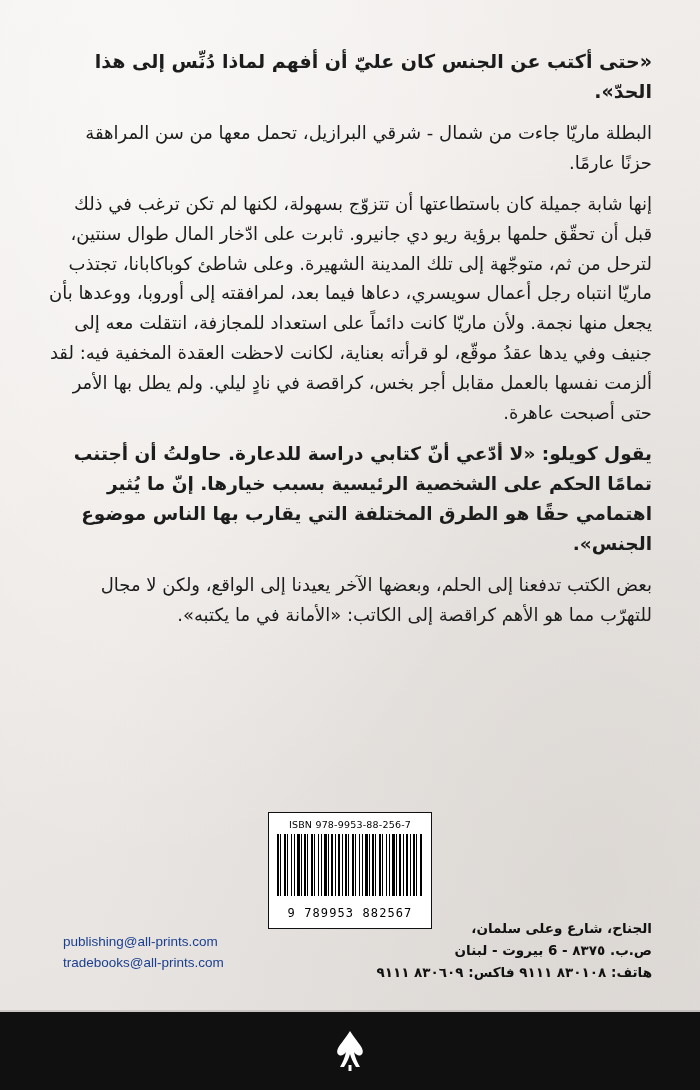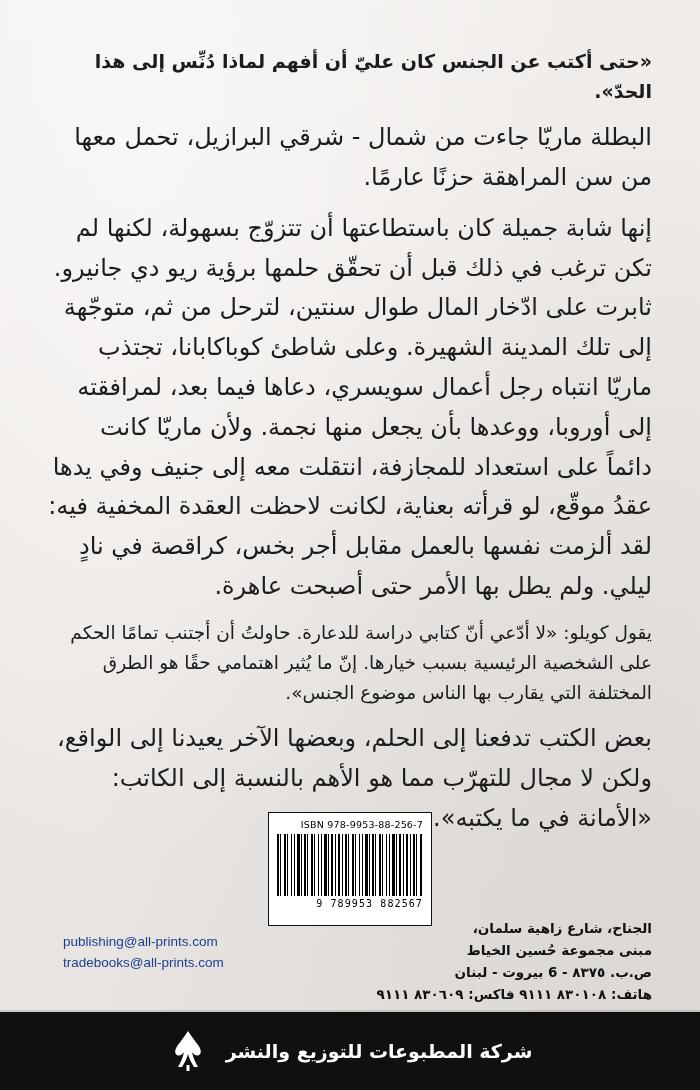--- a/index.html
+++ b/index.html
@@ -44,51 +44,51 @@
 
   p {
     margin: 0 0 11px 0;
     color: #1c1c1c;
     font-size: 18.5px;
     line-height: 1.62;
     letter-spacing: 0;
   }
 
   p.bold {
-    font-weight: normal;
+    font-weight: bold;
   }
 
   p.quote-lead {
     font-weight: bold;
     font-size: 19px;
     line-height: 1.58;
     margin-bottom: 12px;
   }
 
   p.body {
-    font-size: 24px;
+    font-size: 18px;
     line-height: 1.66;
   }
 
   
   .barcode-wrap {
     position: absolute;
     top: 812px;
     left: 0;
     right: 0;
     display: flex;
     justify-content: center;
   }
   .barcode-box {
     background: #ffffff;
     border: 1px solid #111;
-    padding: 6px 8px 16px 8px;
+    padding: 6px 8px 8px 8px;
     width: 164px;
     box-sizing: border-box;
-    text-align: right;
+    text-align: center;
   }
   .isbn-text {
     font-family: "DejaVu Sans", sans-serif;
     font-size: 9.5px;
     letter-spacing: 0.2px;
     color: #000;
     direction: ltr;
     margin-bottom: 4px;
     white-space: nowrap;
   }
@@ -103,25 +103,25 @@
       #000 3.2px, #000 4.2px,
       #fff 4.2px, #fff 6.6px,
       #000 6.6px, #000 9.0px,
       #fff 9.0px, #fff 10.2px,
       #000 10.2px, #000 11.2px,
       #fff 11.2px, #fff 13.6px
     );
   }
   .barcode-digits {
     font-family: "DejaVu Sans Mono", monospace;
-    font-size: 10px;
+    font-size: 12px;
     letter-spacing: 1.1px;
     color: #000;
     direction: ltr;
-    margin-top: 2px;
+    margin-top: 10px;
   }
 
   
   .contact-left {
     position: absolute;
     left: 48px;
     top: 932px;
     direction: ltr;
     text-align: left;
   }
@@ -187,47 +187,45 @@
 <body>
 
 <div class="page">
   <div class="sheen"></div>
 
   <div class="content">
     <p class="quote-lead">«حتى أكتب عن الجنس كان عليّ أن أفهم لماذا دُنِّس إلى هذا الحدّ».</p>
     <p class="body">البطلة ماريّا جاءت من شمال - شرقي البرازيل، تحمل معها من سن المراهقة حزنًا عارمًا.</p>
     <p class="body">إنها شابة جميلة كان باستطاعتها أن تتزوّج بسهولة، لكنها لم تكن ترغب في ذلك قبل أن تحقّق حلمها برؤية ريو دي جانيرو. ثابرت على ادّخار المال طوال سنتين، لترحل من ثم، متوجّهة إلى تلك المدينة الشهيرة. وعلى شاطئ كوباكابانا، تجتذب ماريّا انتباه رجل أعمال سويسري، دعاها فيما بعد، لمرافقته إلى أوروبا، ووعدها بأن يجعل منها نجمة. ولأن ماريّا كانت دائماً على استعداد للمجازفة، انتقلت معه إلى جنيف وفي يدها عقدُ موقّع، لو قرأته بعناية، لكانت لاحظت العقدة المخفية فيه: لقد ألزمت نفسها بالعمل مقابل أجر بخس، كراقصة في نادٍ ليلي. ولم يطل بها الأمر حتى أصبحت عاهرة.</p>
     <p class="bold">يقول كويلو: «لا أدّعي أنّ كتابي دراسة للدعارة. حاولتُ أن أجتنب تمامًا الحكم على الشخصية الرئيسية بسبب خيارها. إنّ ما يُثير اهتمامي حقًا هو الطرق المختلفة التي يقارب بها الناس موضوع الجنس».</p>
-    <p class="body">بعض الكتب تدفعنا إلى الحلم، وبعضها الآخر يعيدنا إلى الواقع، ولكن لا مجال للتهرّب مما هو الأهم بالنسبة إلى الكاتب: «الأمانة في ما يكتبه».</p>
+    <p class="body">بعض الكتب تدفعنا إلى الحلم، وبعضها الآخر يعيدنا إلى الواقع، ولكن لا مجال للتهرّب مما هو الأهم كراقصة إلى الكاتب: «الأمانة في ما يكتبه».</p>
   </div>
 
   <div class="barcode-wrap">
     <div class="barcode-box">
       <div class="isbn-text">ISBN 978-9953-88-256-7</div>
       <div class="bars"></div>
       <div class="barcode-digits">9 789953 882567</div>
     </div>
   </div>
 
   <div class="contact-left">
     <div class="line">publishing@all-prints.com</div>
     <div class="line">tradebooks@all-prints.com</div>
   </div>
 
   <div class="contact-right">
-    <div class="line">الجناح، شارع زاهية سلمان،</div>
-    <div class="line">مبنى مجموعة حُسين الخياط</div>
+    <div class="line">الجناح، شارع وعلى سلمان،</div>
     <div class="line">ص.ب. ٨٣٧٥ - 6 بيروت - لبنان</div>
     <div class="line">هاتف: ٨٣٠١٠٨ ٩١١١ فاكس: ٨٣٠٦٠٩ ٩١١١</div>
   </div>
 
   <div class="thin-rule"></div>
 
   <div class="footer">
-    <span class="footer-name">شركة المطبوعات للتوزيع والنشر</span>
     <span>
       <svg class="bird" viewBox="0 0 40 44" xmlns="http://www.w3.org/2000/svg">
         <path d="M20 2 C16 8, 13 12, 10 16 C7 20, 6 24, 9 26 C11 27.5, 14 26, 16 23 C15 28, 13 33, 10 38 L14 38 C17 33, 19 29, 20 25 C21 29, 23 33, 26 38 L30 38 C27 33, 25 28, 24 23 C26 26, 29 27.5, 31 26 C34 24, 33 20, 30 16 C27 12, 24 8, 20 2 Z" fill="#ffffff"></path>
         <rect x="18.5" y="36" width="3" height="6" fill="#ffffff"></rect>
       </svg>
     </span>
   </div>
 </div>
 
 </body></html>

